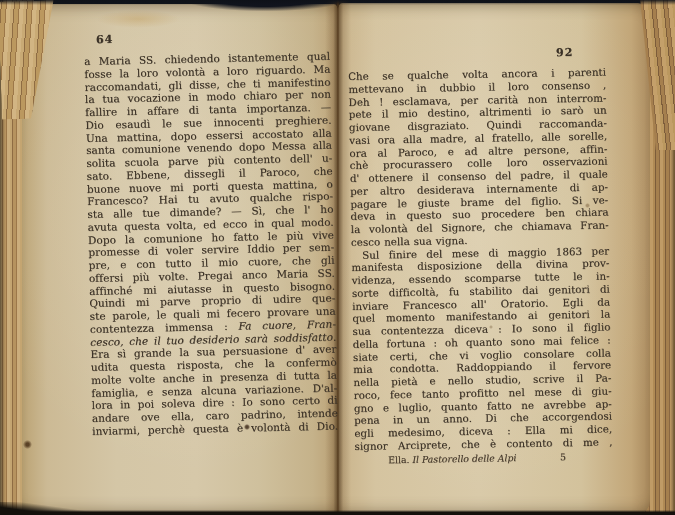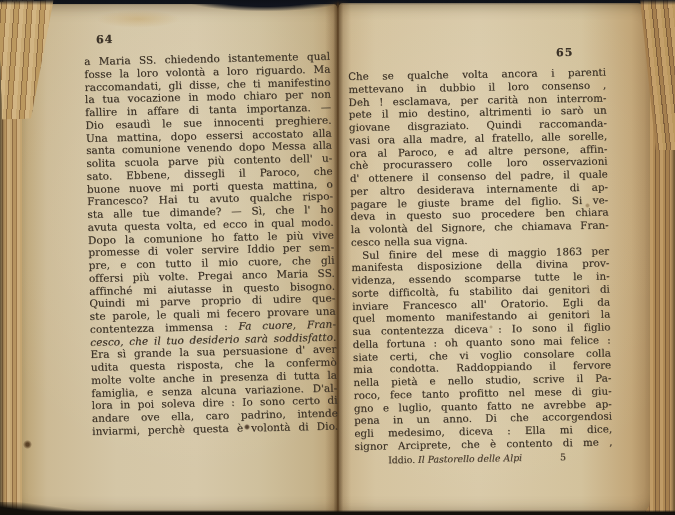--- a/index.html
+++ b/index.html
@@ -139,21 +139,21 @@
   <div class="bottom-strip"></div>
   <div class="bottom-wedge"></div>
 
   <div class="spot spot-a"></div>
   <div class="spot spot-b"></div>
   <div class="spot spot-c"></div>
   <div class="spot spot-d"></div>
   <div class="stain"></div>
 
   <div class="pagenum pagenum-left">64</div>
-  <div class="pagenum pagenum-right">65</div>
+  <div class="pagenum pagenum-right">92</div>
 
   <div class="text text-left">
       <div class="line"><span>a Maria SS. chiedendo istantemente qual</span></div>
       <div class="line"><span>fosse la loro volontà a loro riguardo. Ma</span></div>
       <div class="line"><span>raccomandati, gli disse, che ti manifestino</span></div>
       <div class="line"><span>la tua vocazione in modo chiaro per non</span></div>
       <div class="line"><span>fallire in affare di tanta importanza. —</span></div>
       <div class="line"><span>Dio esaudì le sue innocenti preghiere.</span></div>
       <div class="line"><span>Una mattina, dopo essersi accostato alla</span></div>
       <div class="line"><span>santa comunione venendo dopo Messa alla</span></div>
@@ -207,17 +207,17 @@
       <div class="line"><span>mia condotta. Raddoppiando il fervore</span></div>
       <div class="line"><span>nella pietà e nello studio, scrive il Pa-</span></div>
       <div class="line"><span>roco, fece tanto profitto nel mese di giu-</span></div>
       <div class="line"><span>gno e luglio, quanto fatto ne avrebbe ap-</span></div>
       <div class="line"><span>pena in un anno. Di che accorgendosi</span></div>
       <div class="line"><span>egli medesimo, diceva : Ella mi dice,</span></div>
       <div class="line"><span>signor Arciprete, che è contento di me ,</span></div>
     </div>
 
   <div class="footer">
-    <span class="f-author">Iddio.</span><span class="f-title">Il Pastorello delle Alpi</span>
+    <span class="f-author">Ella.</span><span class="f-title">Il Pastorello delle Alpi</span>
     <span class="f-sig">5</span>
   </div>
 
 </div>
 
 </body></html>

